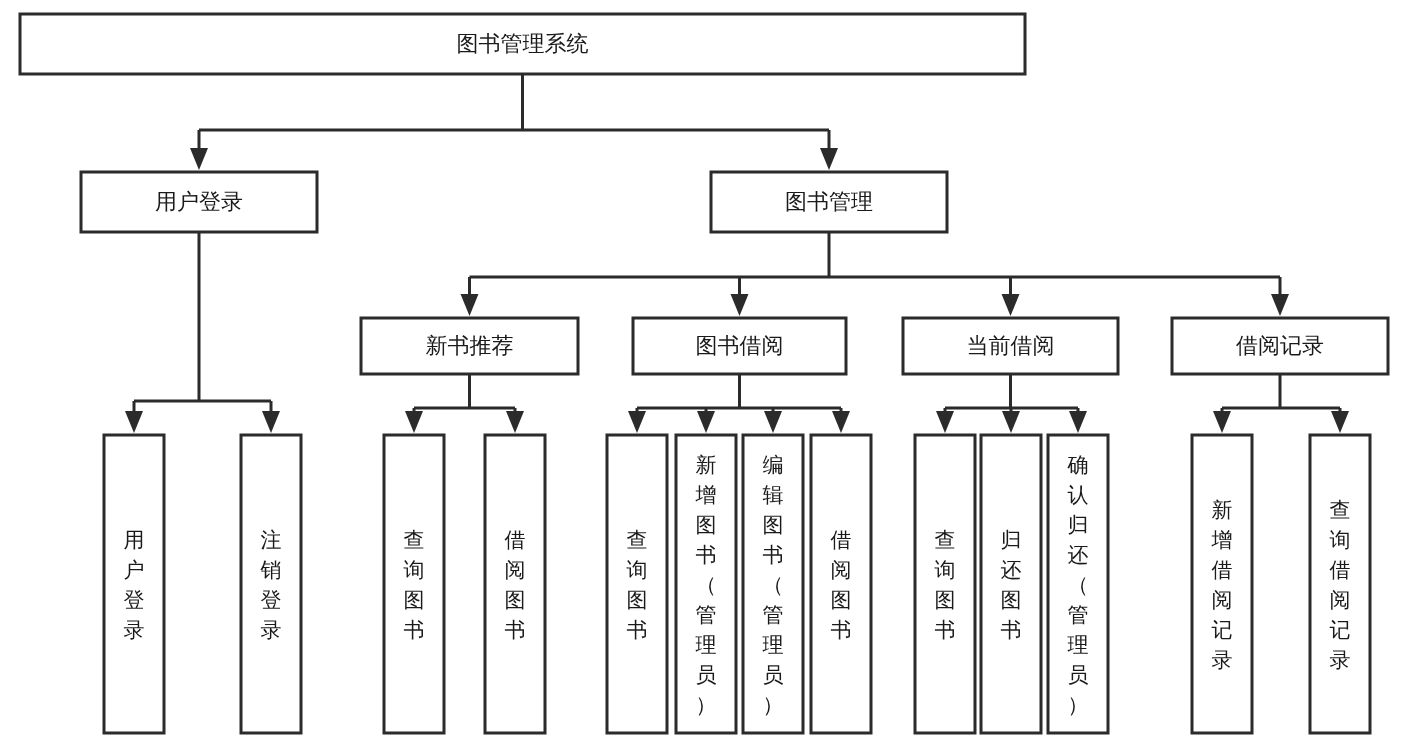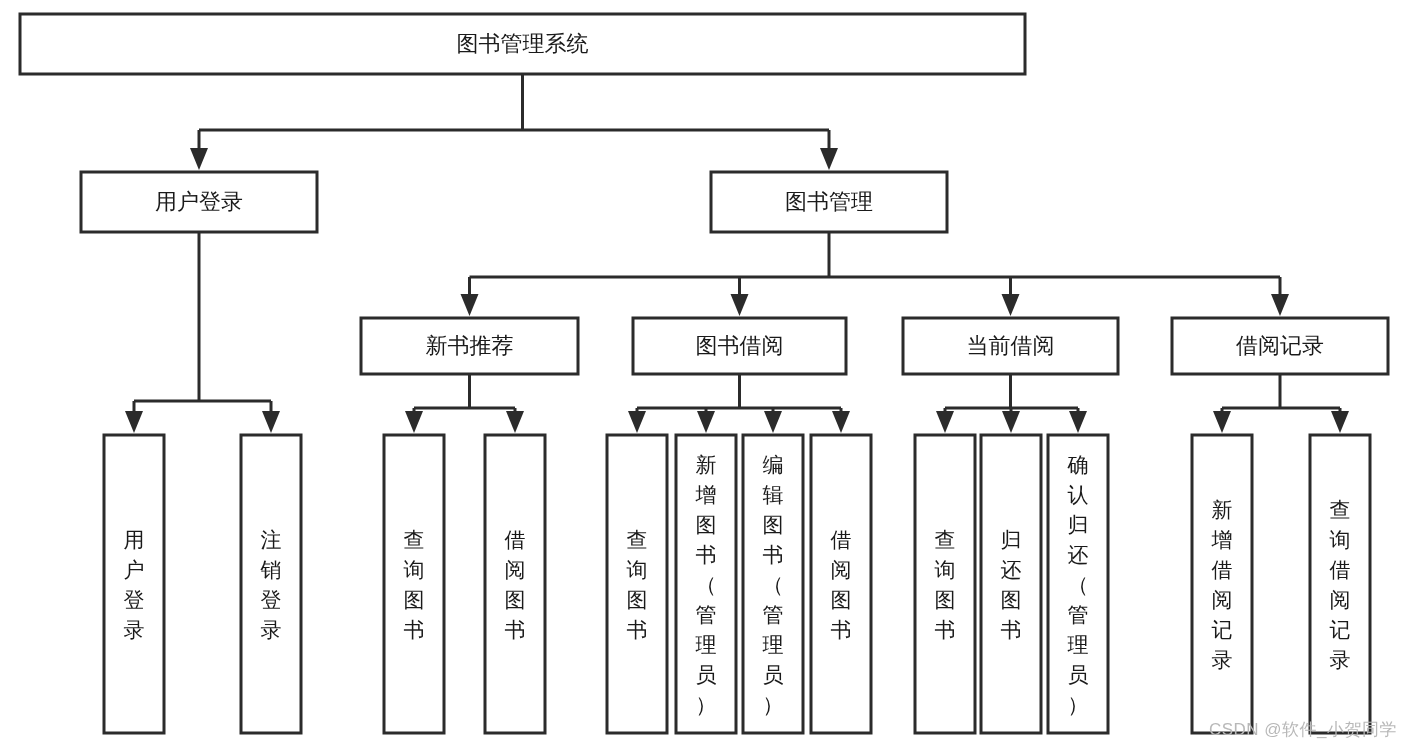--- a/index.html
+++ b/index.html
@@ -198,14 +198,13 @@
         <g>
           <rect x="1192" y="435" width="60" height="298" class="node-rect"></rect>
           <text x="1222" class="node-label-vert"><tspan x="1222" y="517.4">新</tspan><tspan x="1222" y="547.4">增</tspan><tspan x="1222" y="577.4">借</tspan><tspan x="1222" y="607.4">阅</tspan><tspan x="1222" y="637.4">记</tspan><tspan x="1222" y="667.4">录</tspan></text>
         </g>
         <g>
           <rect x="1310" y="435" width="60" height="298" class="node-rect"></rect>
           <text x="1340" class="node-label-vert"><tspan x="1340" y="517.4">查</tspan><tspan x="1340" y="547.4">询</tspan><tspan x="1340" y="577.4">借</tspan><tspan x="1340" y="607.4">阅</tspan><tspan x="1340" y="637.4">记</tspan><tspan x="1340" y="667.4">录</tspan></text>
         </g>
       </g>
   </svg>
-  <div class="watermark">CSDN @软件_小贺同学</div>
 </div>
 
 </body></html>

